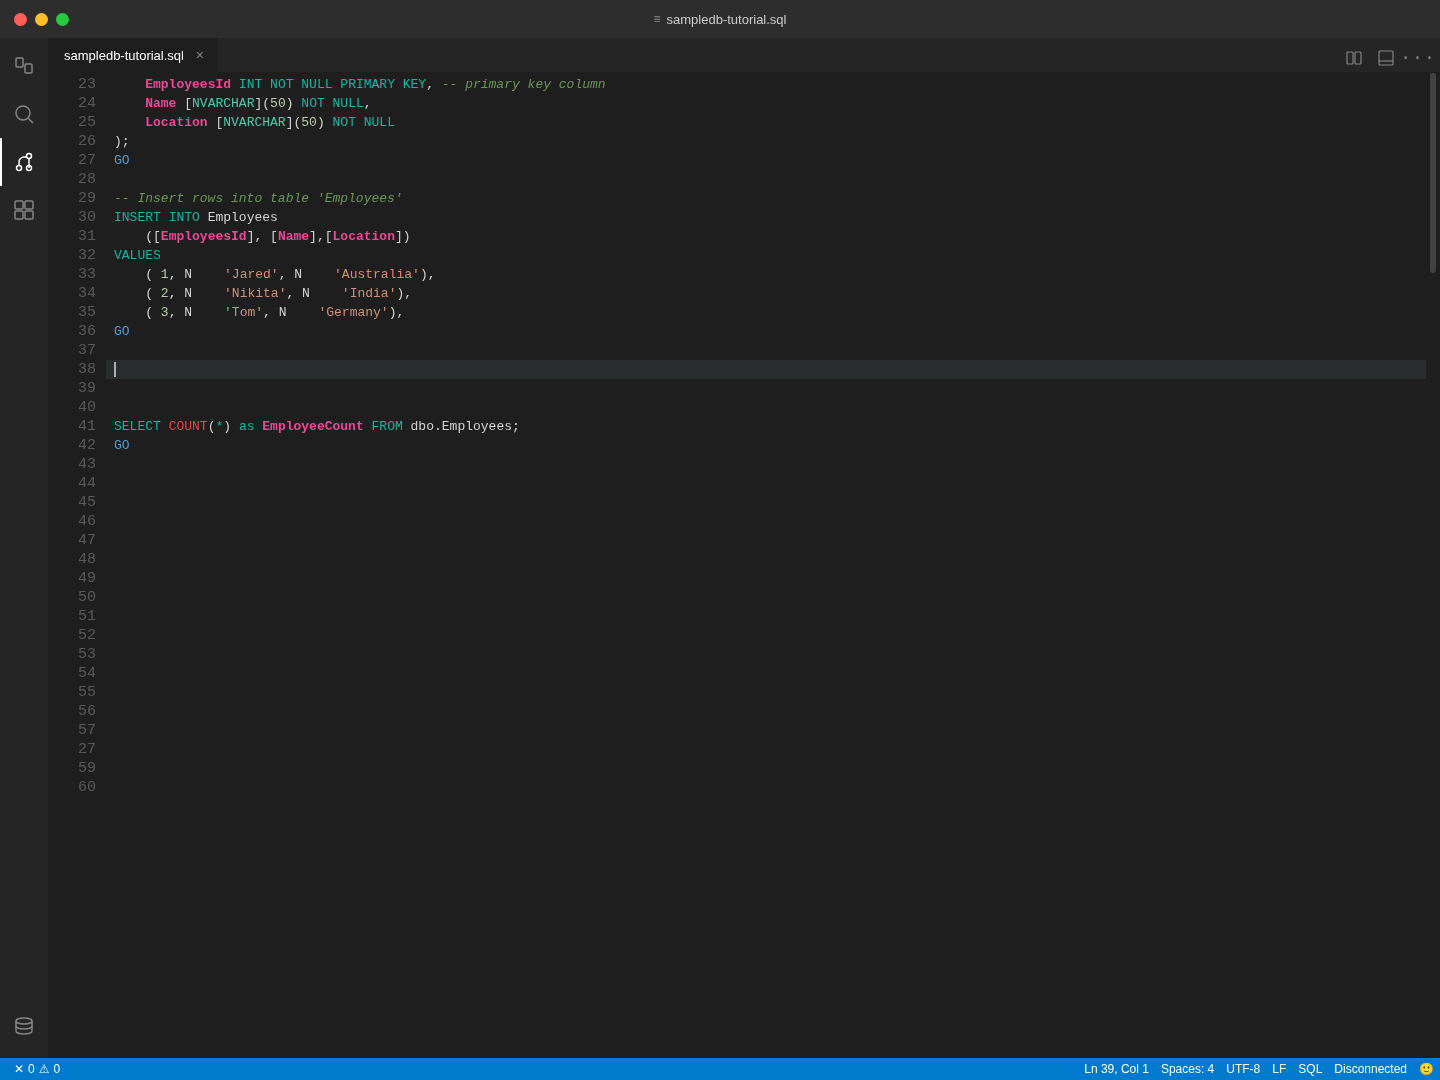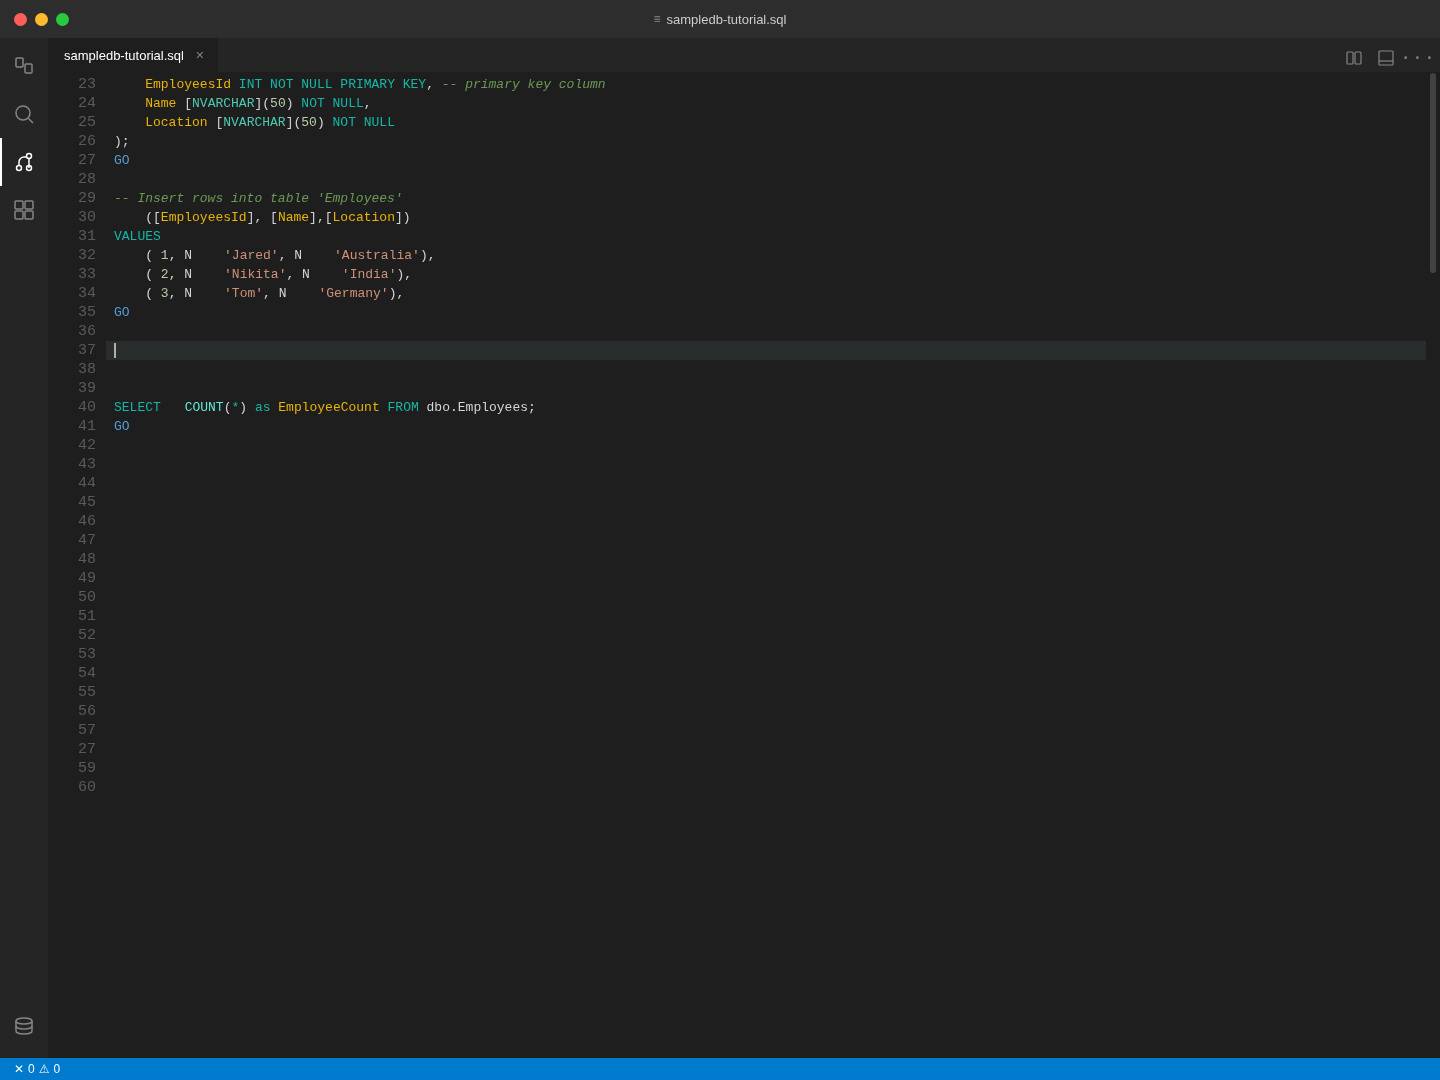--- a/index.html
+++ b/index.html
@@ -205,23 +205,23 @@
     }
     .code-line.current-line {
       background: #2a2d2e;
     }
 
     
     .kw { color: #14b8a6; } 
     .kw-blue { color: #4ec9b0; } 
     .comment { color: #6a9955; font-style: italic; }
     .string { color: #ce9178; margin-left: 32px; }
-    .func { color: #5eead4; margin-left: 16px; }
+    .func { color: #ef4444; }
     .number { color: #b5cea8; }
-    .ident { color: #eab308; }
+    .ident { color: #ec4899; font-weight: bold; }
     .bracket-col { color: #d4d4d4; }
     .text-white { color: #d4d4d4; }
     .go-kw { color: #569cd6; }
 
     
     .scrollbar-track {
       width: 14px;
       background: #1e1e1e;
       flex-shrink: 0;
     }
@@ -411,20 +411,21 @@
         <div class="code-line">    <span class="ident">Location</span> <span class="bracket-col">[</span><span class="kw-blue">NVARCHAR</span><span class="bracket-col">]</span><span class="bracket-col">(</span><span class="number">50</span><span class="bracket-col">)</span> <span class="kw">NOT</span> <span class="kw">NULL</span></div>
 
         <div class="code-line">);</div>
 
         <div class="code-line"><span class="go-kw">GO</span></div>
 
         <div class="code-line">&nbsp;</div>
 
         <div class="code-line"><span class="comment">-- Insert rows into table 'Employees'</span></div>
 
+        <div class="code-line"><span class="kw">INSERT</span> <span class="kw">INTO</span> <span class="text-white">Employees</span></div>
 
         <div class="code-line">    (<span class="bracket-col">[</span><span class="ident">EmployeesId</span><span class="bracket-col">]</span>, <span class="bracket-col">[</span><span class="ident">Name</span><span class="bracket-col">]</span>,<span class="bracket-col">[</span><span class="ident">Location</span><span class="bracket-col">]</span>)</div>
 
         <div class="code-line"><span class="kw">VALUES</span></div>
 
         <div class="code-line">    ( <span class="number">1</span>, N<span class="string">'Jared'</span>, N<span class="string">'Australia'</span>),</div>
 
         <div class="code-line">    ( <span class="number">2</span>, N<span class="string">'Nikita'</span>, N<span class="string">'India'</span>),</div>
 
         <div class="code-line">    ( <span class="number">3</span>, N<span class="string">'Tom'</span>, N<span class="string">'Germany'</span>),</div>
@@ -473,13 +474,36 @@
 
 <div class="status-bar">
   <div class="status-left">
     <div class="status-item">
       <span>✕</span>
       <span>0</span>
       <span>⚠</span>
       <span>0</span>
     </div>
   </div>
+  <div class="status-right">
+    <div class="status-item">
+      <span>Ln 39, Col 1</span>
+    </div>
+    <div class="status-item">
+      <span>Spaces: 4</span>
+    </div>
+    <div class="status-item">
+      <span>UTF-8</span>
+    </div>
+    <div class="status-item">
+      <span>LF</span>
+    </div>
+    <div class="status-item">
+      <span>SQL</span>
+    </div>
+    <div class="status-item">
+      <span>Disconnected</span>
+    </div>
+    <div class="status-item">
+      <span>🙂</span>
+    </div>
+  </div>
 </div>
 
 </body></html>

